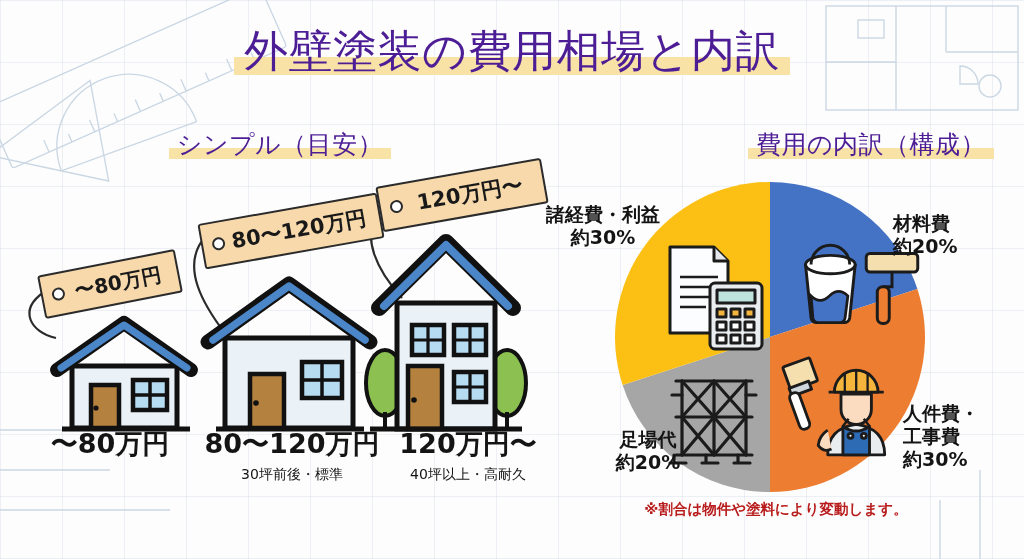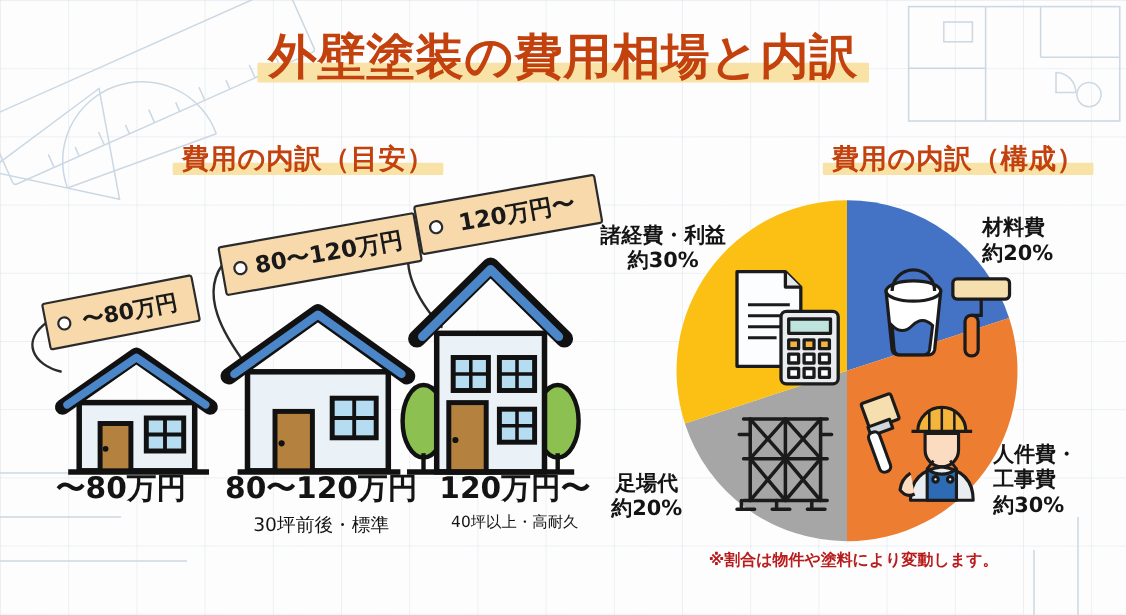--- a/index.html
+++ b/index.html
@@ -19,21 +19,21 @@
     background-size:62px 62px;
   }
   #bg-deco{ position:absolute; inset:0; pointer-events:none; }
   
   #title-wrap{
     position:absolute; top:22px; left:0; width:100%;
     text-align:center;
   }
   .hl{
     display:inline-block; position:relative; z-index:2;
-    font-weight:bold; color:#c2410c;
+    font-weight:normal; color:#4c1d95;
     letter-spacing:.5px;
   }
   .hl::after{
     content:""; position:absolute; left:-8px; right:-8px;
     bottom:2px; height:38%;
     background:#f8e2a6; z-index:-1; border-radius:1px;
   }
   #page-title{ font-size:44px; }
   #page-title::after{ height:30%; bottom:6px; left:-10px; right:-10px; }
 
@@ -68,30 +68,30 @@
   #tag3{ left:368px; top:-8px;  width:168px; height:46px; font-size:21px; transform:rotate(-10deg); }
 
   
   .house-cap{ position:absolute; text-align:center; color:#141414; }
   .house-cap .price{ font-weight:bold; white-space:nowrap; }
   .house-cap .desc{ white-space:nowrap; margin-top:4px; }
   #cap1{ left:10px;  top:246px; width:180px; }
   #cap2{ left:182px; top:246px; width:200px; }
   #cap3{ left:368px; top:246px; width:180px; }
   #cap1 .price{ font-size:27px; } #cap1 .desc{ font-size:14px; }
-  #cap2 .price{ font-size:27px; } #cap2 .desc{ font-size:17px; }
+  #cap2 .price{ font-size:27px; } #cap2 .desc{ font-size:14px; }
   #cap3 .price{ font-size:27px; } #cap3 .desc{ font-size:14px; }
 
   
   #pie-wrap{ position:absolute; left:614px; top:181px; width:312px; height:312px; }
   .pie-label{ position:absolute; font-weight:bold; color:#141414; line-height:1.22; }
   .pie-label .pct{ display:block; }
-  #lab-mat{   left:893px; top:196px;  text-align:left;  font-size:19px; }
+  #lab-mat{   left:893px; top:212px;  text-align:left;  font-size:19px; }
   #lab-labor{ left:903px; top:402px;  text-align:left;  font-size:19px; }
-  #lab-scaf{  left:536px; top:428px;  text-align:center; font-size:19px; width:104px;}
+  #lab-scaf{  left:596px; top:428px;  text-align:center; font-size:19px; width:104px;}
   #lab-misc{  left:523px; top:203px;  text-align:center; font-size:19px; width:160px;}
   #pie-note{
     position:absolute; left:566px; top:500px; width:420px;
     text-align:center; font-size:14.5px; font-weight:bold; color:#b91c1c;
   }
 </style>
 </head>
 <body>
 
 <div id="bg-grid"></div>
@@ -122,21 +122,21 @@
 
     <path d="M980 470 v89 M940 500 v59"></path>
   </g>
 </svg>
 
 <div id="title-wrap">
   <span id="page-title" class="hl">外壁塗装の費用相場と内訳</span>
 </div>
 
 <div id="head-left" class="sec-head">
-  <span class="hl">費用の内訳（目安）</span>
+  <span class="hl">シンプル（目安）</span>
 </div>
 <div id="head-right" class="sec-head">
   <span class="hl">費用の内訳（構成）</span>
 </div>
 
 <div id="left-panel">
 
   <svg width="530" height="330" style="position:absolute;left:0;top:0">
     <g fill="none" stroke="#2b2b2b" stroke-width="2.2">
       <path d="M34 112 C 8 130, 20 152, 46 158"></path>

